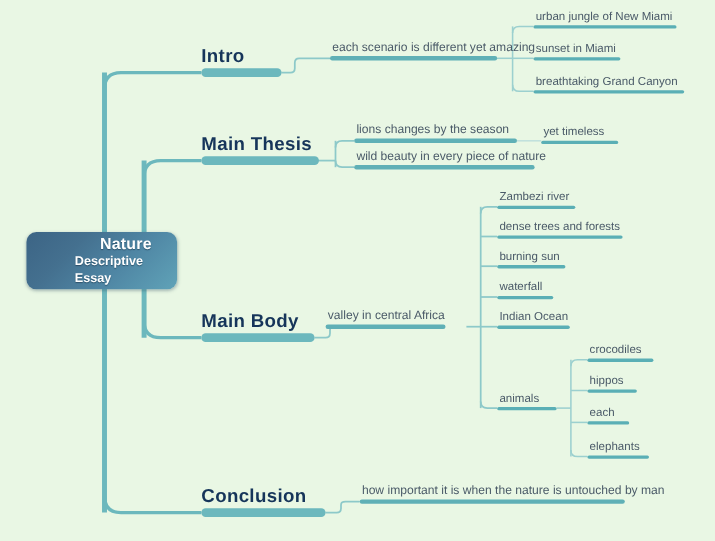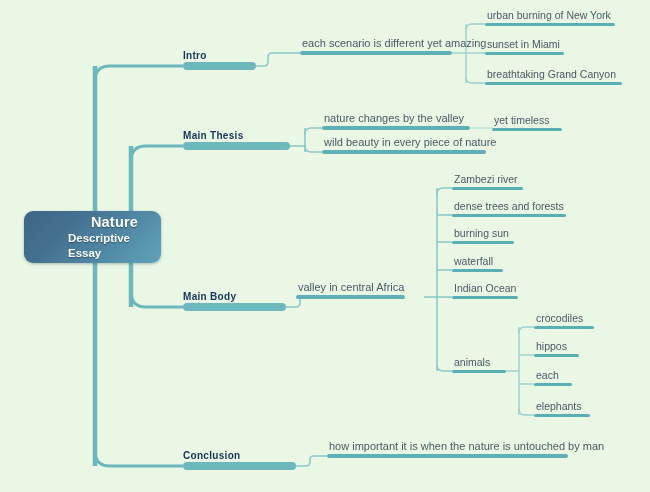--- a/index.html
+++ b/index.html
@@ -65,21 +65,21 @@
   
   .l1 {
     position: absolute;
   }
   .l1-label {
     position: absolute;
     left: 0;
     bottom: 9px;
     white-space: nowrap;
     color: #16355a;
-    font-size: 10px;
+    font-size: 17px;
     font-weight: bold;
     letter-spacing: .3px;
     margin-top: 39px;
   }
   .l1-bar {
     position: absolute;
     left: 0;
     bottom: 0;
     height: 8px;
     border-radius: 4px;
@@ -188,41 +188,41 @@
     <div class="l1-label">Intro</div>
     <div class="l1-bar" style="width:73px;"></div>
   </div>
 
   <div class="l2" style="left:300px; top:30px; width:152px; height:25px;">
     <div class="l2-label">each scenario is different yet amazing</div>
     <div class="l2-bar" style="width:152px;"></div>
   </div>
 
   <div class="l3" style="left:485px; top:4px; width:130px; height:22px;">
-    <div class="l3-label">urban burning of New York</div>
+    <div class="l3-label">urban jungle of New Miami</div>
     <div class="l3-bar" style="width:130px;"></div>
   </div>
 
   <div class="l3" style="left:485px; top:33px; width:79px; height:22px;">
     <div class="l3-label">sunset in Miami</div>
     <div class="l3-bar" style="width:79px;"></div>
   </div>
 
   <div class="l3" style="left:485px; top:63px; width:137px; height:22px;text-align:right;">
     <div class="l3-label">breathtaking Grand Canyon</div>
     <div class="l3-bar" style="width:137px;"></div>
   </div>
 
   <div class="l1" style="left:183px; top:122px; width:107px; height:28px;">
     <div class="l1-label">Main Thesis</div>
     <div class="l1-bar" style="width:107px;"></div>
   </div>
 
   <div class="l2" style="left:322px; top:105px; width:148px; height:25px;">
-    <div class="l2-label">nature changes by the valley</div>
+    <div class="l2-label">lions changes by the season</div>
     <div class="l2-bar" style="width:148px;"></div>
   </div>
 
   <div class="l3" style="left:492px; top:109px; width:70px; height:22px;">
     <div class="l3-label">yet timeless</div>
     <div class="l3-bar" style="width:70px;"></div>
   </div>
 
   <div class="l2" style="left:322px; top:129px; width:164px; height:25px;">
     <div class="l2-label">wild beauty in every piece of nature</div>

